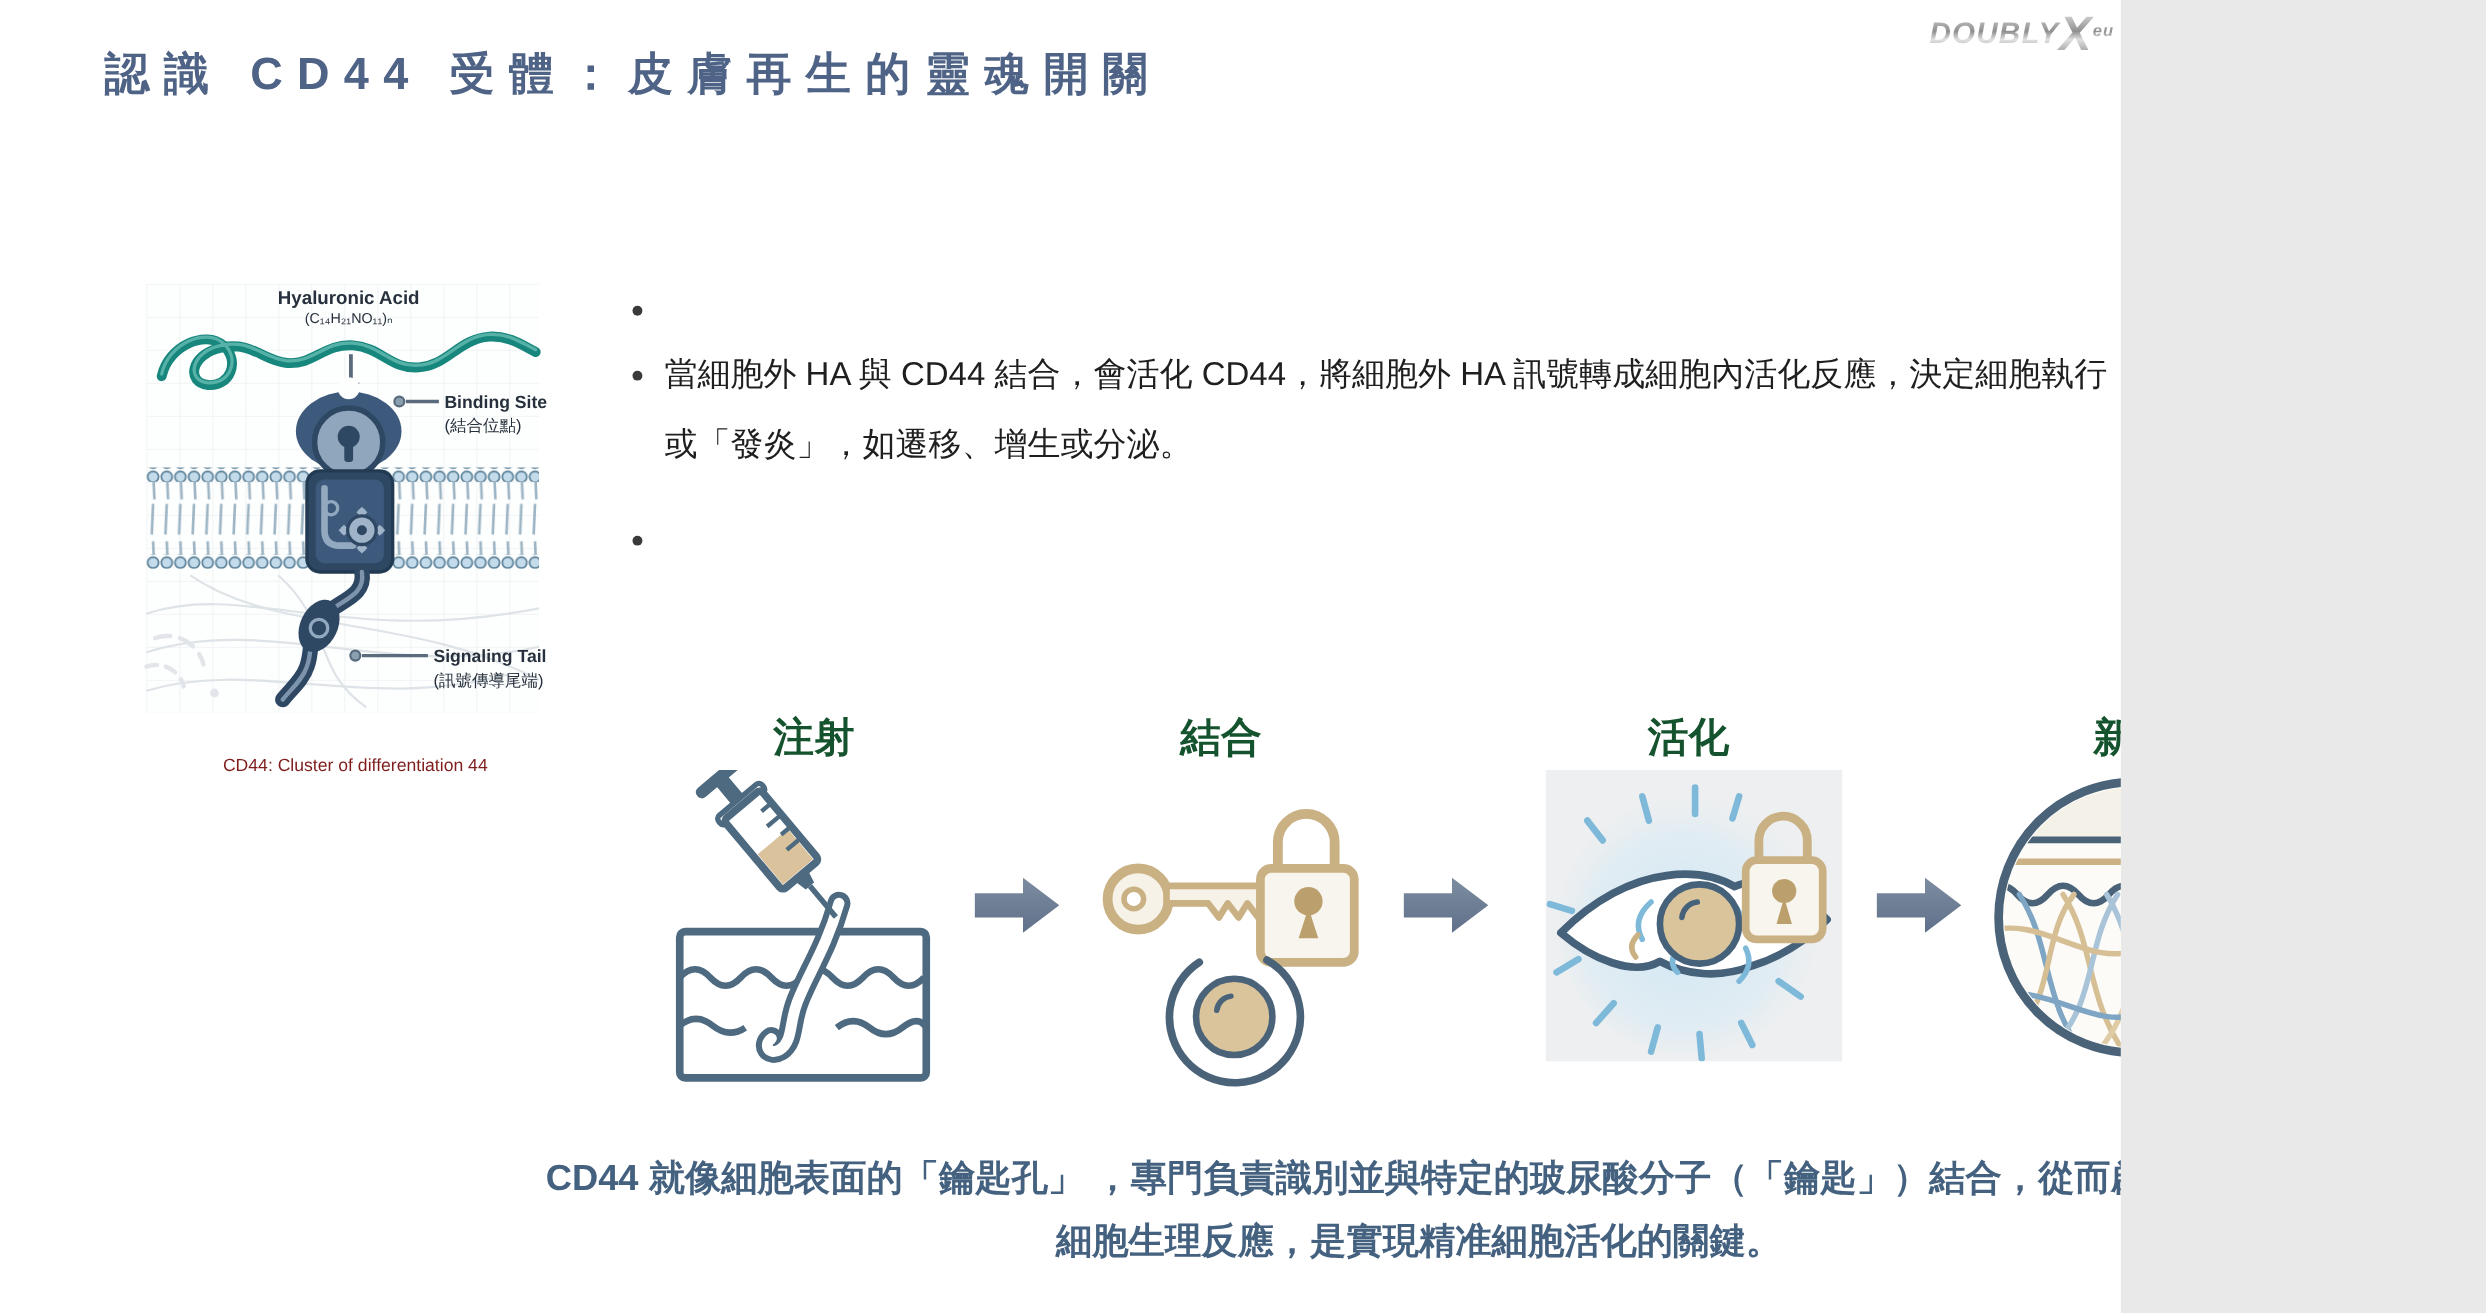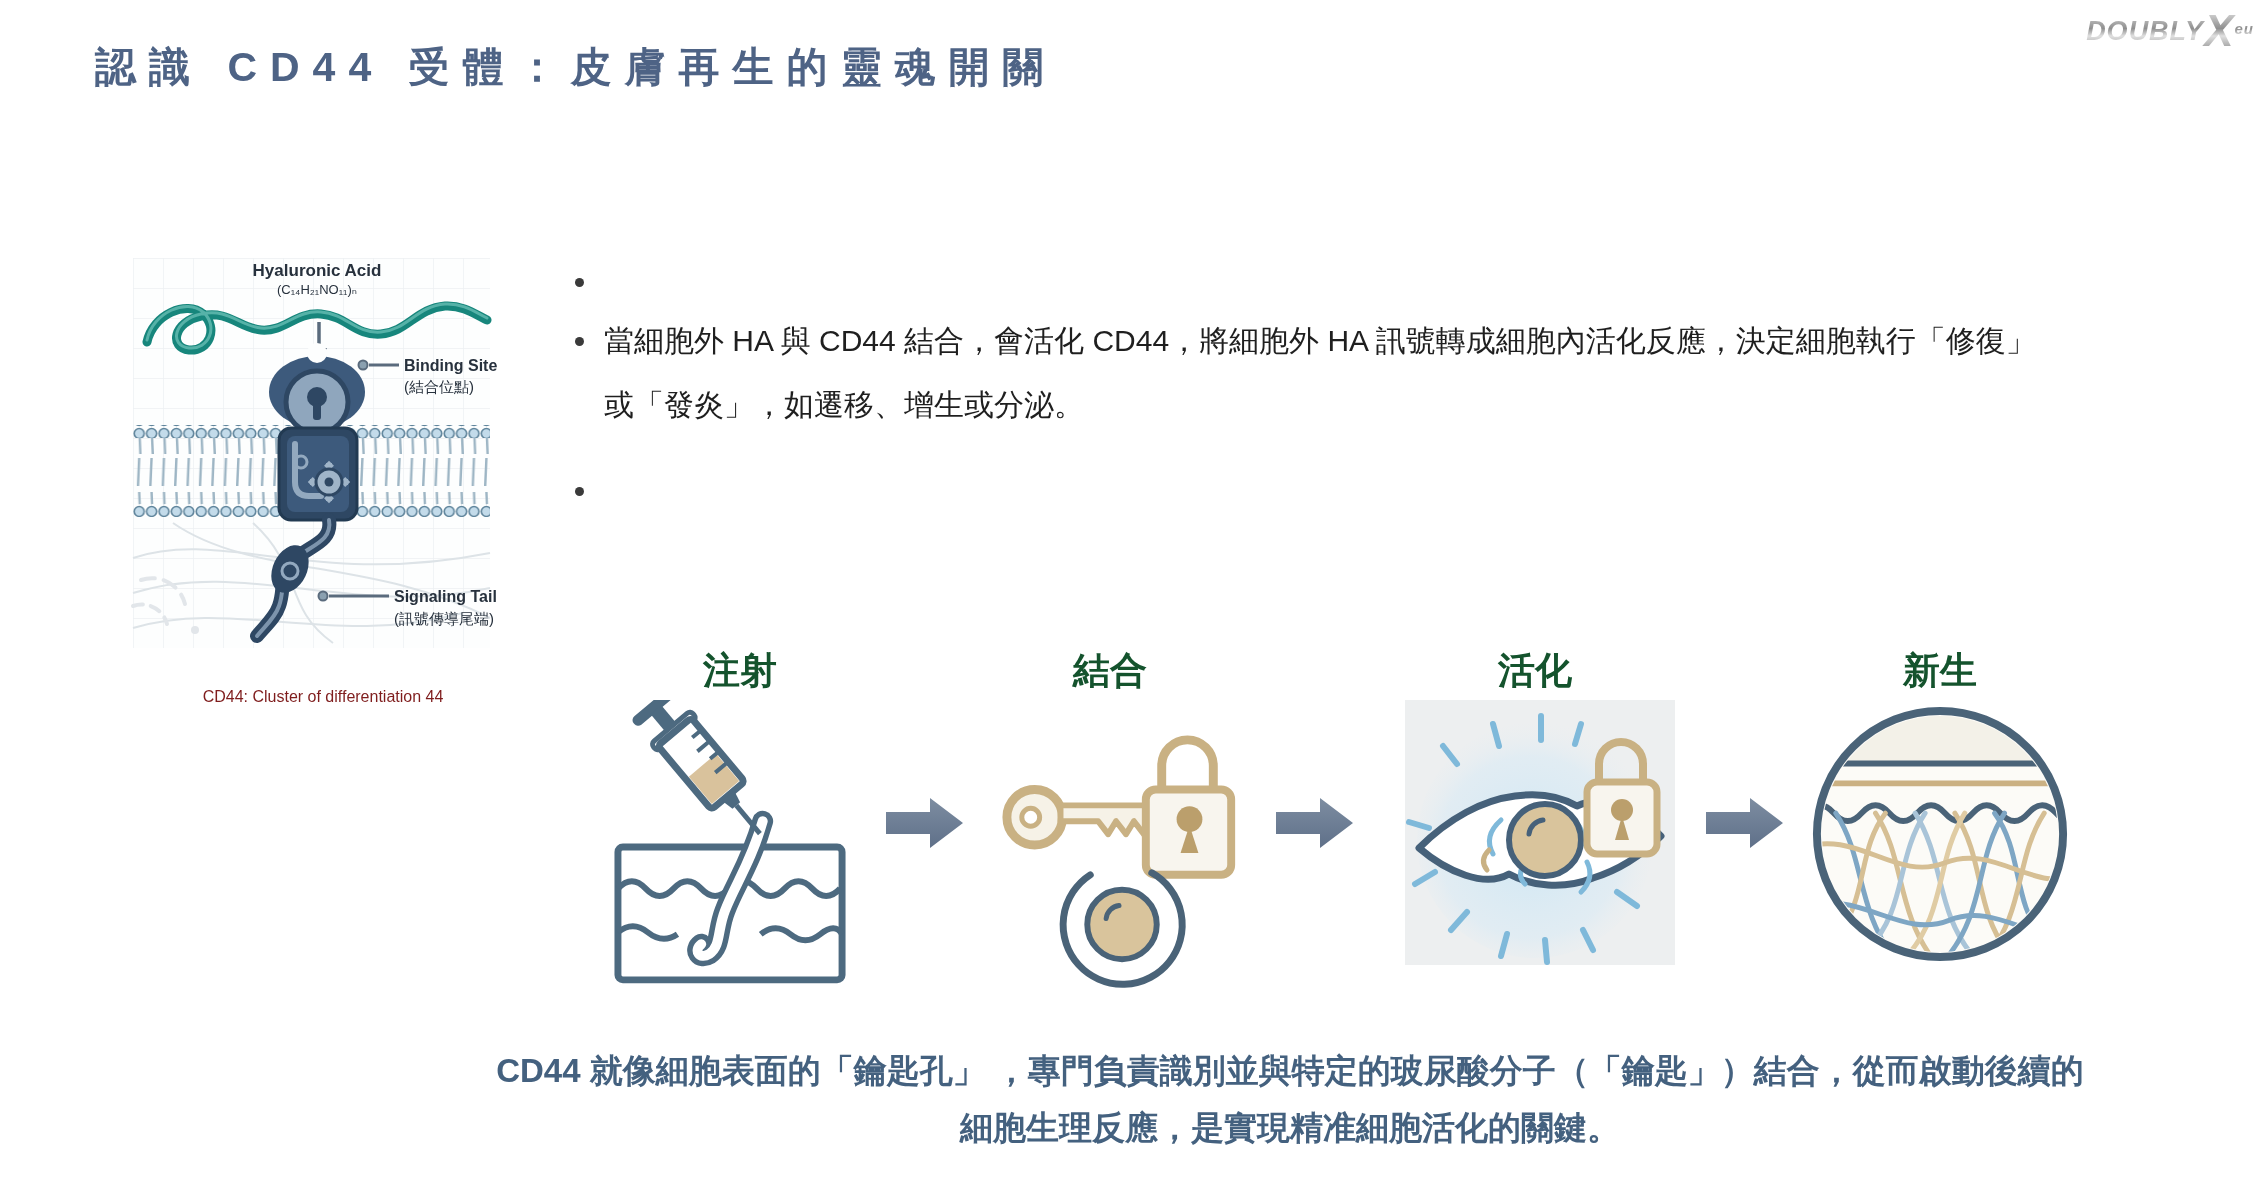--- a/index.html
+++ b/index.html
@@ -1,16 +1,16 @@
 <!DOCTYPE html>
 <html><head>
 <meta charset="utf-8">
 <style>
   html,body{margin:0;padding:0;background:#e9e9e9;}
-  .slide{position:relative;width:2260px;height:1194px;background:#ffffff;overflow:hidden;
+  .slide{position:relative;width:1928px;height:1194px;background:#ffffff;overflow:hidden;
          font-family:"Liberation Sans","DejaVu Sans",sans-serif;}
   .abs{position:absolute;}
 
   
   .logo{top:6px;right:6px;font-weight:bold;font-style:italic;letter-spacing:1px;
         background:linear-gradient(180deg,#f2f2f2 0%,#8f8f8f 45%,#e0e0e0 60%,#777 100%);
         -webkit-background-clip:text;background-clip:text;color:transparent;white-space:nowrap;}
   .logo .t{font-size:27px;}
   .logo .x{font-size:44px;vertical-align:-6px;}
   .logo .s{font-size:15px;vertical-align:6px;}

